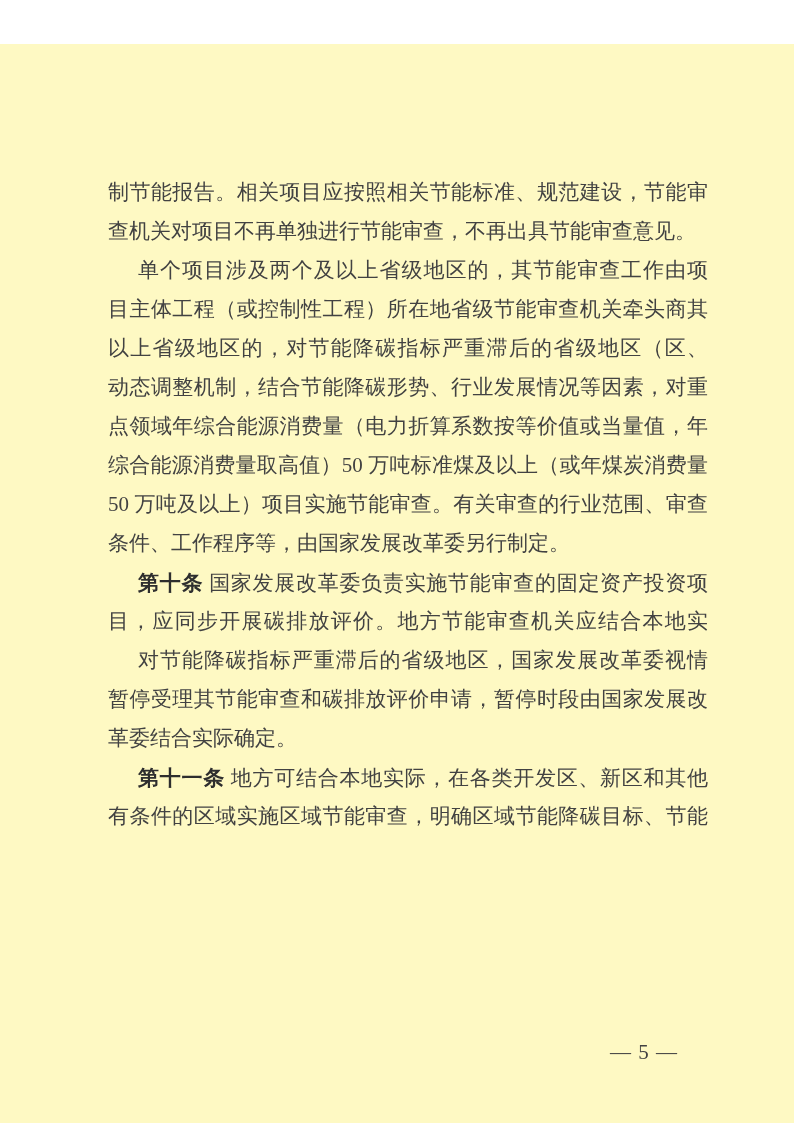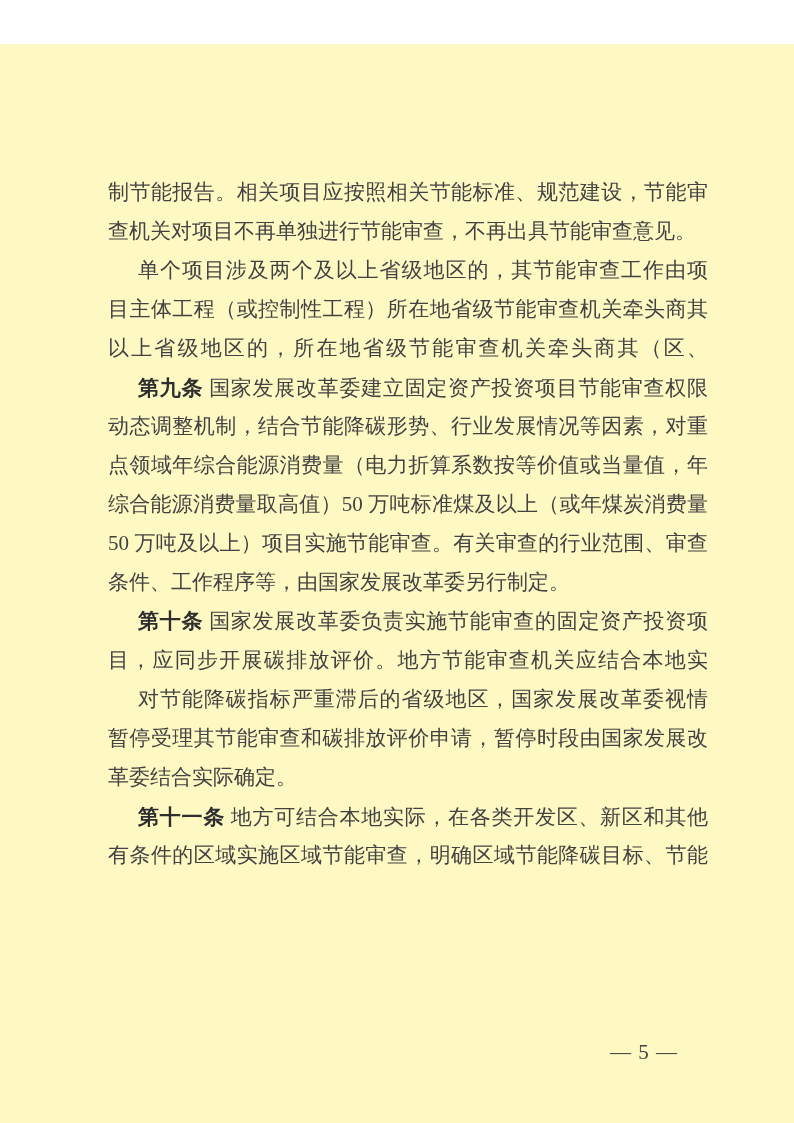--- a/index.html
+++ b/index.html
@@ -58,28 +58,27 @@
 </style>
 </head>
 <body>
 
 <div class="page" style="background: #fef9c3; margin-top: 44px;">
   <div class="content" id="content" style="color: rgb(66, 66, 66);">
       <div class="line fill"><span>制节能报告。相关项目应按照相关节能标准、规范建设，节能审</span></div>
       <div class="line end"><span>查机关对项目不再单独进行节能审查，不再出具节能审查意见。</span></div>
       <div class="line indent fill"><span>单个项目涉及两个及以上省级地区的，其节能审查工作由项</span></div>
       <div class="line fill"><span>目主体工程（或控制性工程）所在地省级节能审查机关牵头商其</span></div>
-      <div class="line fill"><span>以上省级地区的，所在地省级节能审查机关牵头商其（区、</span></div>
-      <div class="line indent fill"><span class="art" style="color: rgb(46, 46, 46);">第九条</span><span> 国家发展改革委建立固定资产投资项目节能审查权限</span></div>
+      <div class="line fill"><span>以上省级地区的，对节能降碳指标严重滞后的省级地区（区、</span></div>
       <div class="line fill"><span>动态调整机制，结合节能降碳形势、行业发展情况等因素，对重</span></div>
       <div class="line fill"><span>点领域年综合能源消费量（电力折算系数按等价值或当量值，年</span></div>
       <div class="line fill"><span>综合能源消费量取高值）50 万吨标准煤及以上（或年煤炭消费量</span></div>
       <div class="line fill"><span>50 万吨及以上）项目实施节能审查。有关审查的行业范围、审查</span></div>
       <div class="line end"><span>条件、工作程序等，由国家发展改革委另行制定。</span></div>
-      <div class="line indent fill"><span class="art" style="color: rgb(46, 46, 46); font-family: Liberation Serif, serif;">第十条</span><span> 国家发展改革委负责实施节能审查的固定资产投资项</span></div>
+      <div class="line indent fill"><span class="art" style="color: rgb(46, 46, 46);">第十条</span><span> 国家发展改革委负责实施节能审查的固定资产投资项</span></div>
       <div class="line fill"><span>目，应同步开展碳排放评价。地方节能审查机关应结合本地实</span></div>
       <div class="line indent fill"><span>对节能降碳指标严重滞后的省级地区，国家发展改革委视情</span></div>
       <div class="line fill"><span>暂停受理其节能审查和碳排放评价申请，暂停时段由国家发展改</span></div>
       <div class="line end"><span>革委结合实际确定。</span></div>
       <div class="line indent fill"><span class="art" style="color: rgb(46, 46, 46);">第十一条</span><span> 地方可结合本地实际，在各类开发区、新区和其他</span></div>
       <div class="line fill"><span>有条件的区域实施区域节能审查，明确区域节能降碳目标、节能</span></div>
     </div>
   <div class="page-number">— 5 —</div>
 </div>
 

